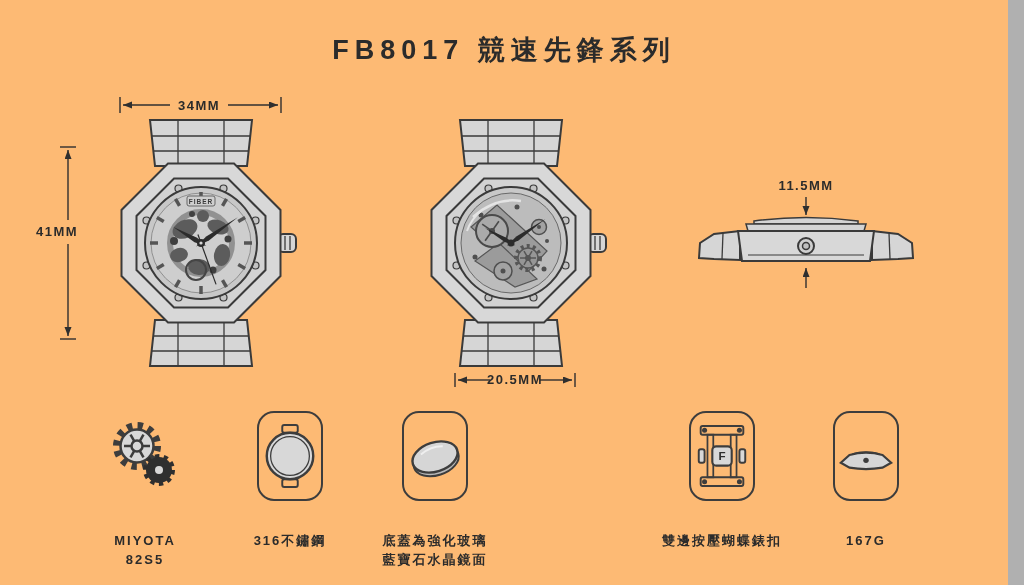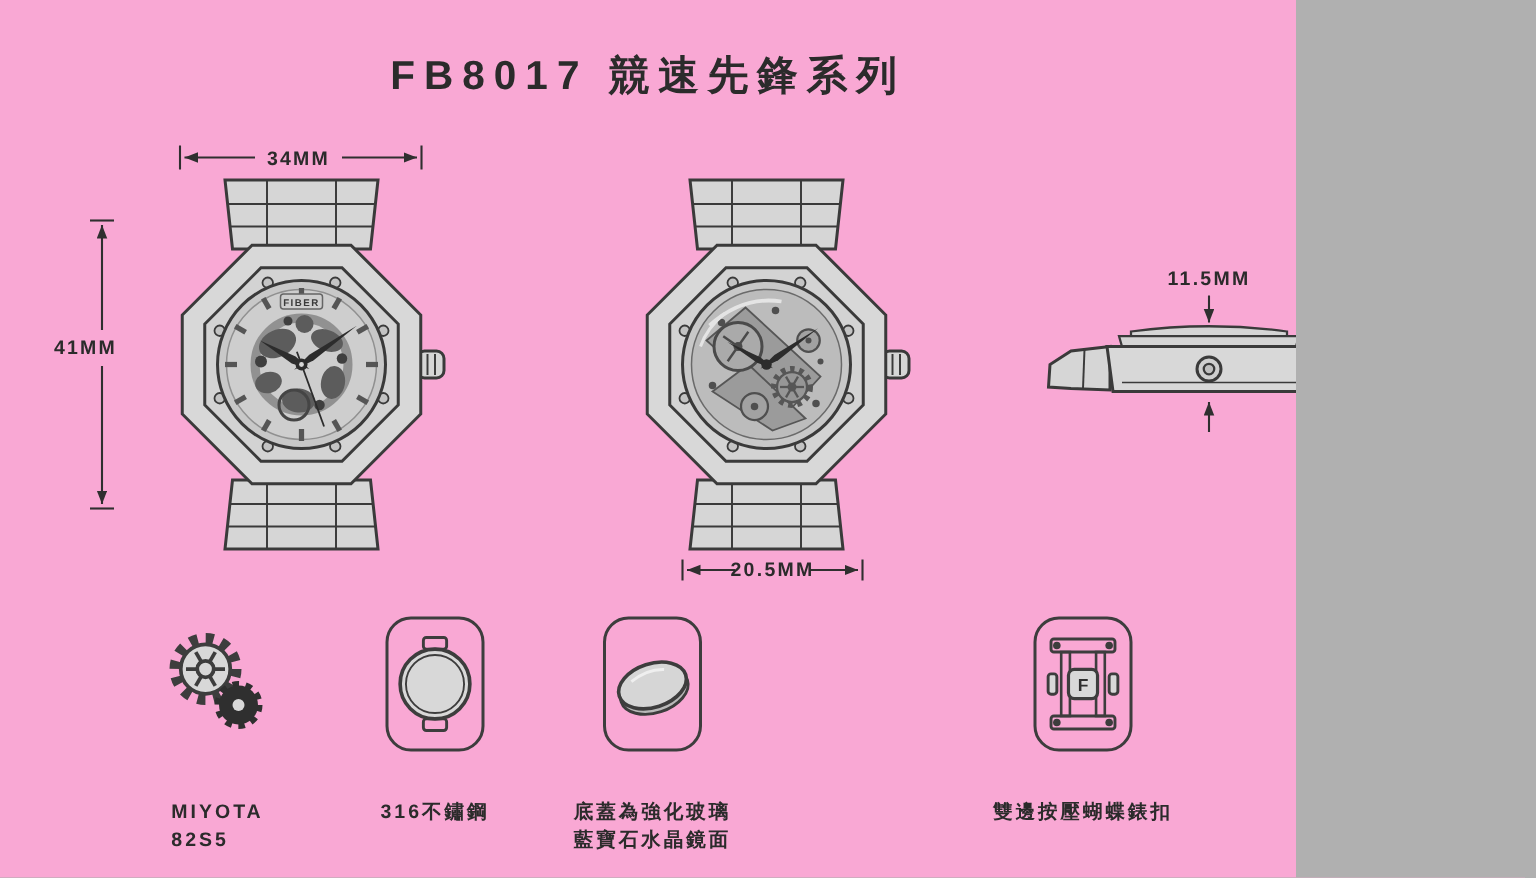--- a/index.html
+++ b/index.html
@@ -1,17 +1,17 @@
 <!DOCTYPE html>
 <html><head>
 <meta charset="utf-8">
 <style>
   html,body{margin:0;padding:0;background:#b0b0b0;}
   .stage{
-    position:relative;width:864px;height:585px;background:#f9a8d4;
+    position:relative;width:1008px;height:585px;background:#fdba74;
     overflow:hidden;font-family:"Liberation Sans",sans-serif;color:#2b2b2b;
   }
   .title{
     position:absolute;top:32px;left:0;width:100%;text-align:center;
     font-size:27px;font-weight:bold;letter-spacing:6px;color:#2b2b2b;
   }
   svg.drawings{position:absolute;left:0;top:0;width:1024px;height:585px;}
   svg text{font-family:"Liberation Sans",sans-serif;font-weight:bold;fill:#2b2b2b;}
   svg text.dim{font-size:13px;letter-spacing:1.5px;}
   svg text.logo{font-size:6.5px;letter-spacing:1px;fill:#3a3a3a;}
@@ -19,21 +19,21 @@
   .spec-item{
     position:absolute;top:408px;width:180px;
     display:flex;flex-direction:column;align-items:center;
   }
   .spec-icon-zone{height:95px;display:flex;align-items:center;justify-content:center;}
   .spec-box{
     width:66px;height:90px;border:2.5px solid #3d3d3d;border-radius:17px;
     display:flex;align-items:center;justify-content:center;box-sizing:border-box;
   }
   .spec-label{
-    margin-top:28px;font-size:13px;font-weight:bold;
+    margin-top:28px;text-align:center;font-size:13px;font-weight:bold;
     letter-spacing:2px;line-height:19px;color:#2b2b2b;white-space:nowrap;
   }
 </style>
 </head>
 <body>
 
 <div class="stage">
 
   <div class="title">FB8017 競速先鋒系列</div>
 
@@ -293,14 +293,31 @@
           <text class="clasp-letter" x="32" y="47.5" text-anchor="middle">F</text>
         </svg>
       </div>
     </div>
     <div class="spec-label">
       <div>雙邊按壓蝴蝶錶扣</div>
       <div></div>
     </div>
   </div>
 
+  <div class="spec-item" style="left:776px">
+    <div class="spec-icon-zone">
+      <div class="spec-box">
+        <svg width="64" height="86" viewBox="0 0 64 86">
+          <g transform="translate(32,45)">
+            <path d="M-26,5 L-17,-3 Q0,-8 17,-3 L26,5 L17,10 Q0,13 -17,10 Z" fill="#d6d6d6" stroke="#3d3d3d" stroke-width="2.2"></path>
+            <path d="M-14,-4 Q0,-8.5 14,-4" fill="none" stroke="#3d3d3d" stroke-width="1.5"></path>
+            <circle cx="0" cy="2.5" r="2.8" fill="#3d3d3d"></circle>
+          </g>
+        </svg>
+      </div>
+    </div>
+    <div class="spec-label">
+      <div>167G</div>
+      <div></div>
+    </div>
+  </div>
 
 </div>
 
 </body></html>

